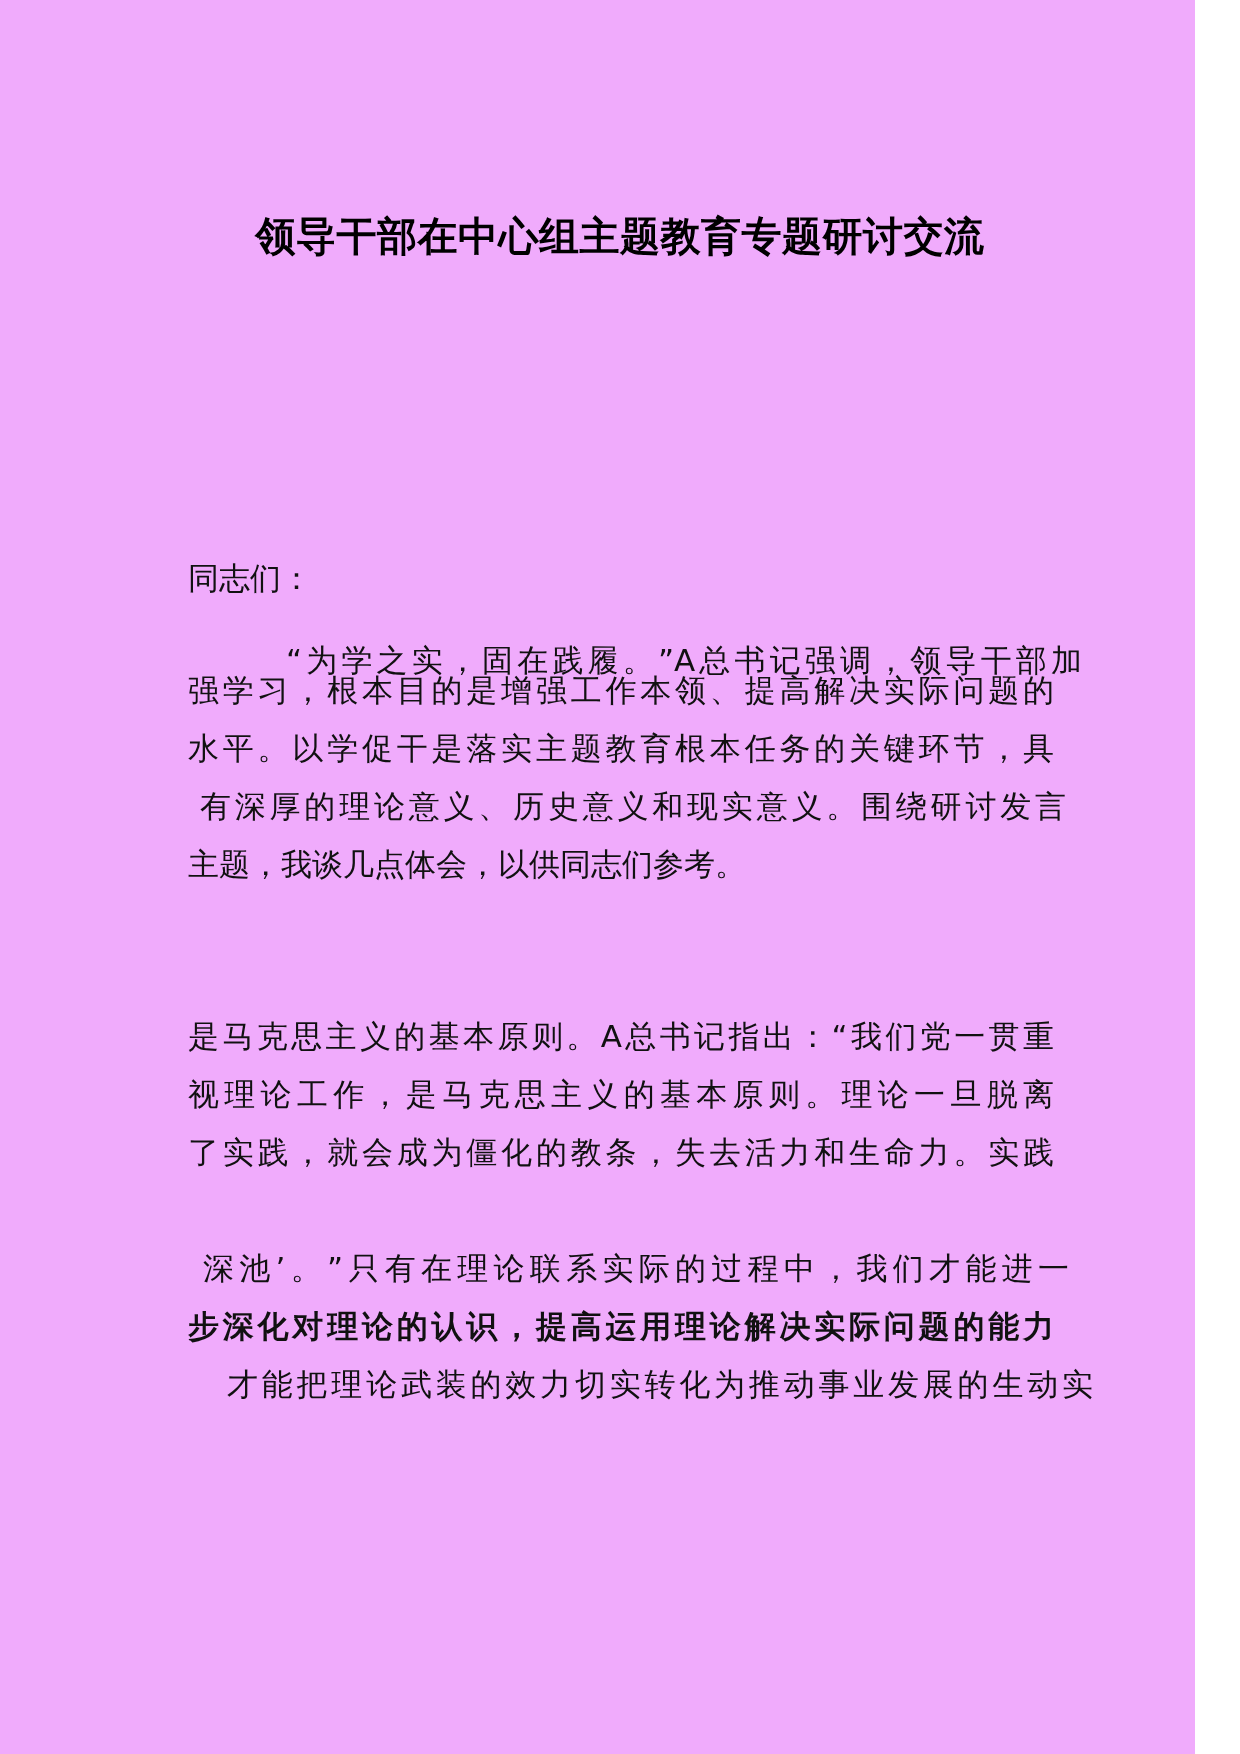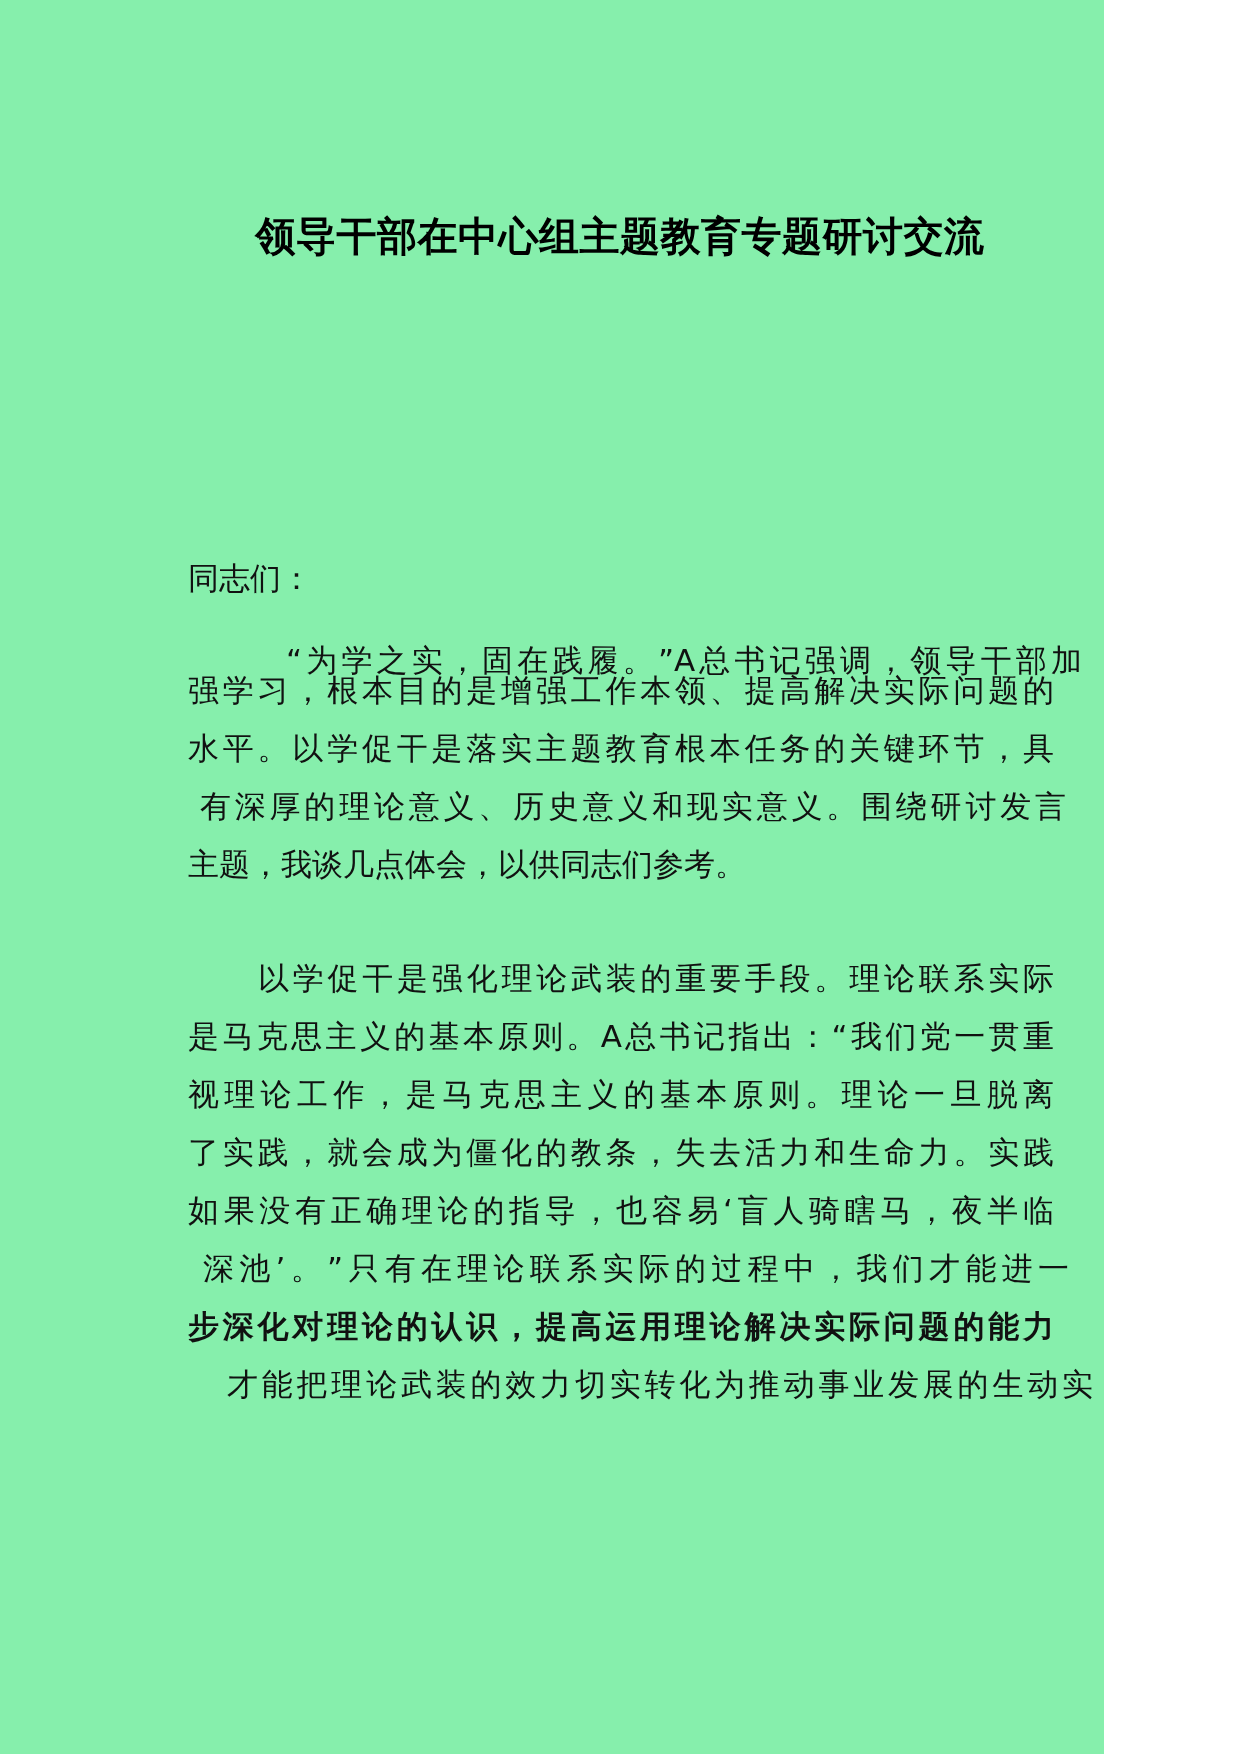--- a/index.html
+++ b/index.html
@@ -11,23 +11,23 @@
       width: 1240px;
       height: 1754px;
       position: relative;
       overflow: hidden;
       font-family: "DejaVu Sans", "Liberation Sans", sans-serif;
       color: #111111;
     }
     .page {
       position: absolute;
       left: 0; top: 0;
-      width: 1104px;
+      width: 1195px;
       height: 1754px;
-      background: #86efac;
+      background: #f0abfc;
     }
     .title-line {
       position: absolute;
       left: 0;
       width: 1240px;
       text-align: center;
       font-weight: bold;
       font-size: 40px;
       letter-spacing: 0.5px;
       color: #000;
@@ -64,22 +64,20 @@
   <div class="title-line l1">领导干部在中心组主题教育专题研讨交流</div>
 
   <div class="salutation">同志们：</div>
 
   <div class="body-line indent" style="top:640px;margin-left:28px;">“为学之实，固在践履。”A总书记强调，领导干部加</div>
   <div class="body-line" style="top:670px;">强学习，根本目的是增强工作本领、提高解决实际问题的</div>
   <div class="body-line" style="top:728px;">水平。以学促干是落实主题教育根本任务的关键环节，具</div>
   <div class="body-line" style="top:786px;margin-left:12px;">有深厚的理论意义、历史意义和现实意义。围绕研讨发言</div>
   <div class="body-line last" style="top:844px;">主题，我谈几点体会，以供同志们参考。</div>
 
-  <div class="body-line indent" style="top:958px;">以学促干是强化理论武装的重要手段。理论联系实际</div>
   <div class="body-line" style="top:1016px;">是马克思主义的基本原则。A总书记指出：“我们党一贯重</div>
   <div class="body-line" style="top:1074px;">视理论工作，是马克思主义的基本原则。理论一旦脱离</div>
   <div class="body-line" style="top:1132px;">了实践，就会成为僵化的教条，失去活力和生命力。实践</div>
-  <div class="body-line" style="top:1190px;">如果没有正确理论的指导，也容易‘盲人骑瞎马，夜半临</div>
   <div class="body-line" style="top:1248px;margin-left:15px;">深池’。”只有在理论联系实际的过程中，我们才能进一</div>
   <div class="body-line" style="top:1306px;font-weight:bold;">步深化对理论的认识，提高运用理论解决实际问题的能力</div>
   <div class="body-line" style="top:1364px;margin-left:39px;">才能把理论武装的效力切实转化为推动事业发展的生动实</div>
 
 </div>
 
 </body></html>

